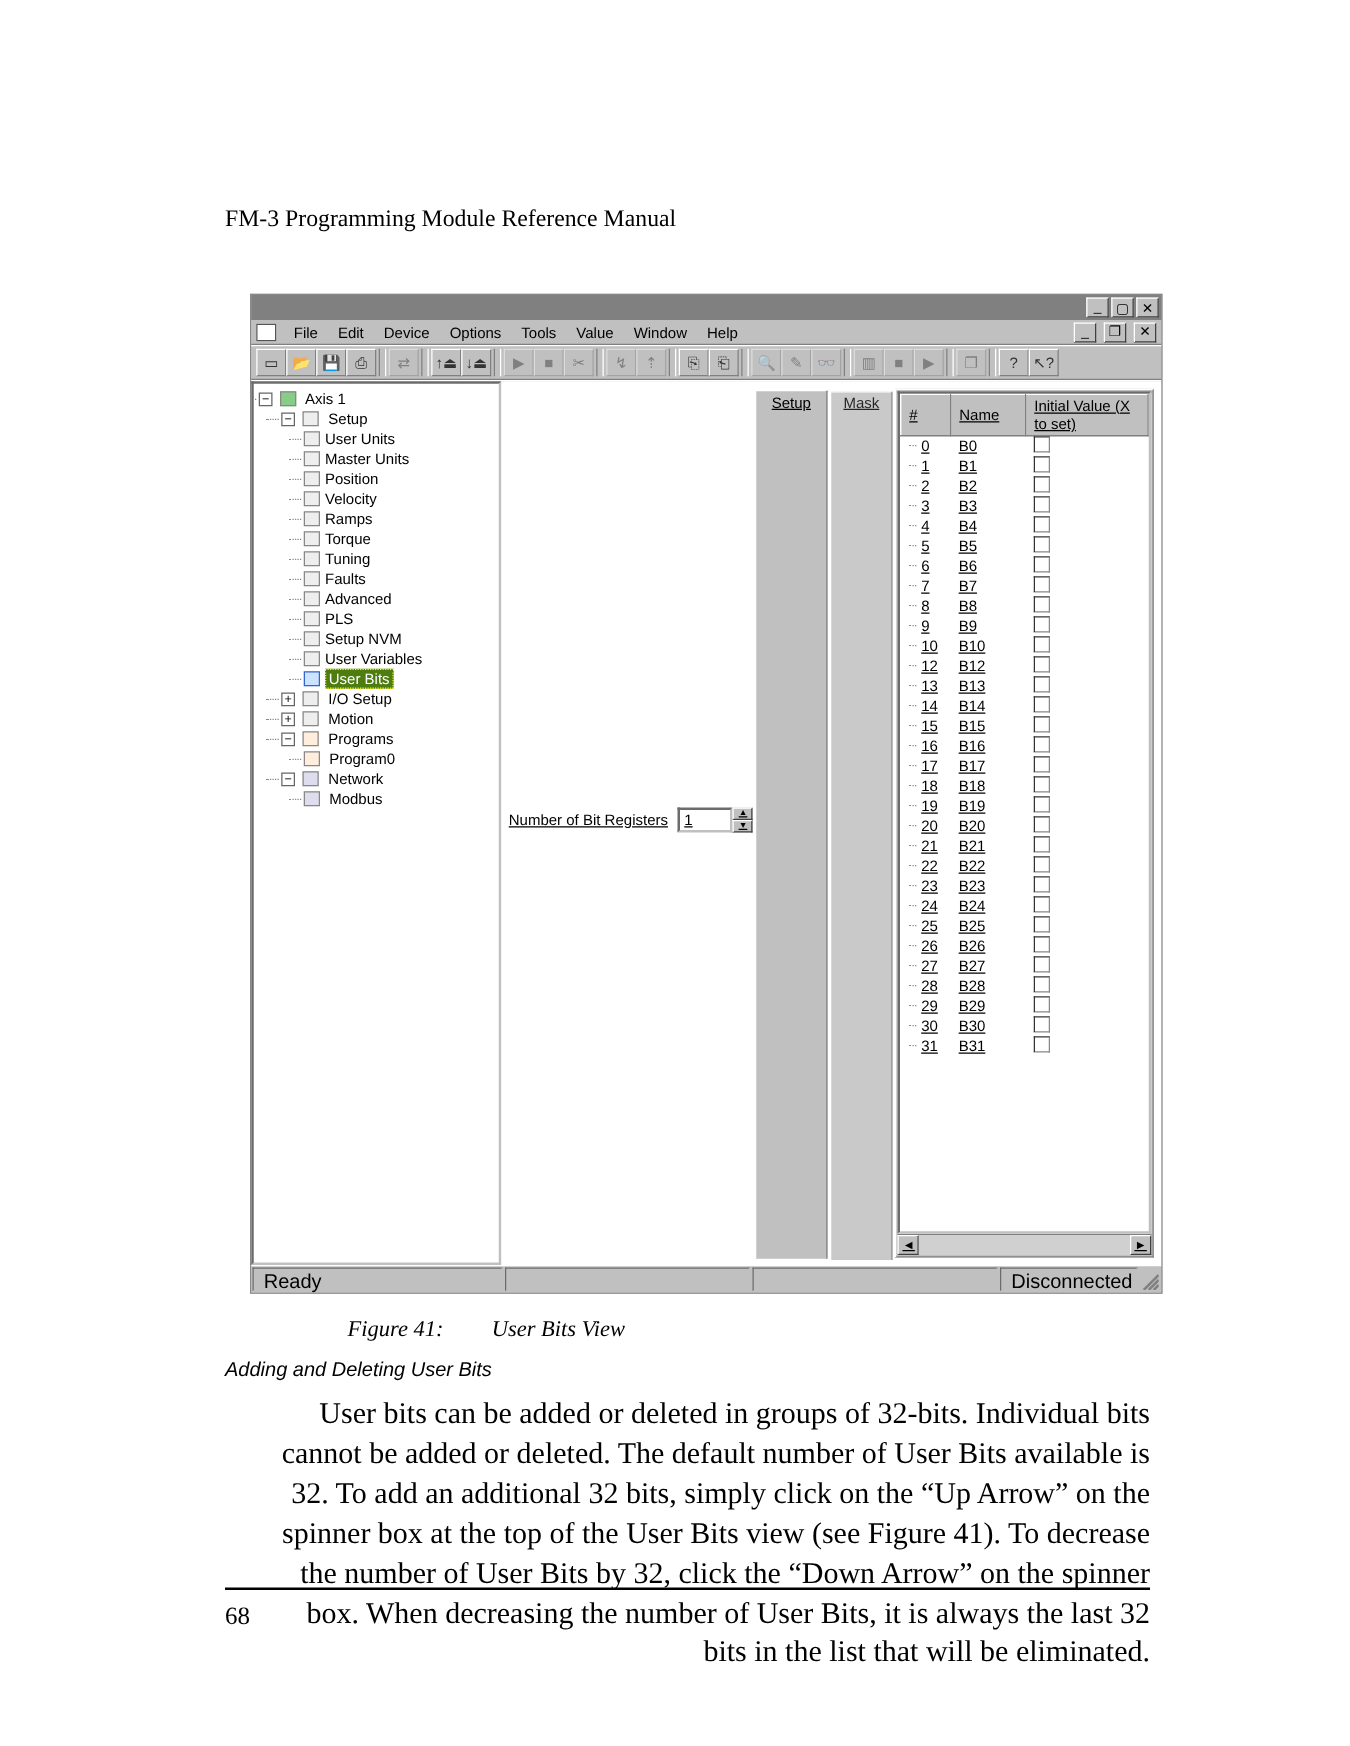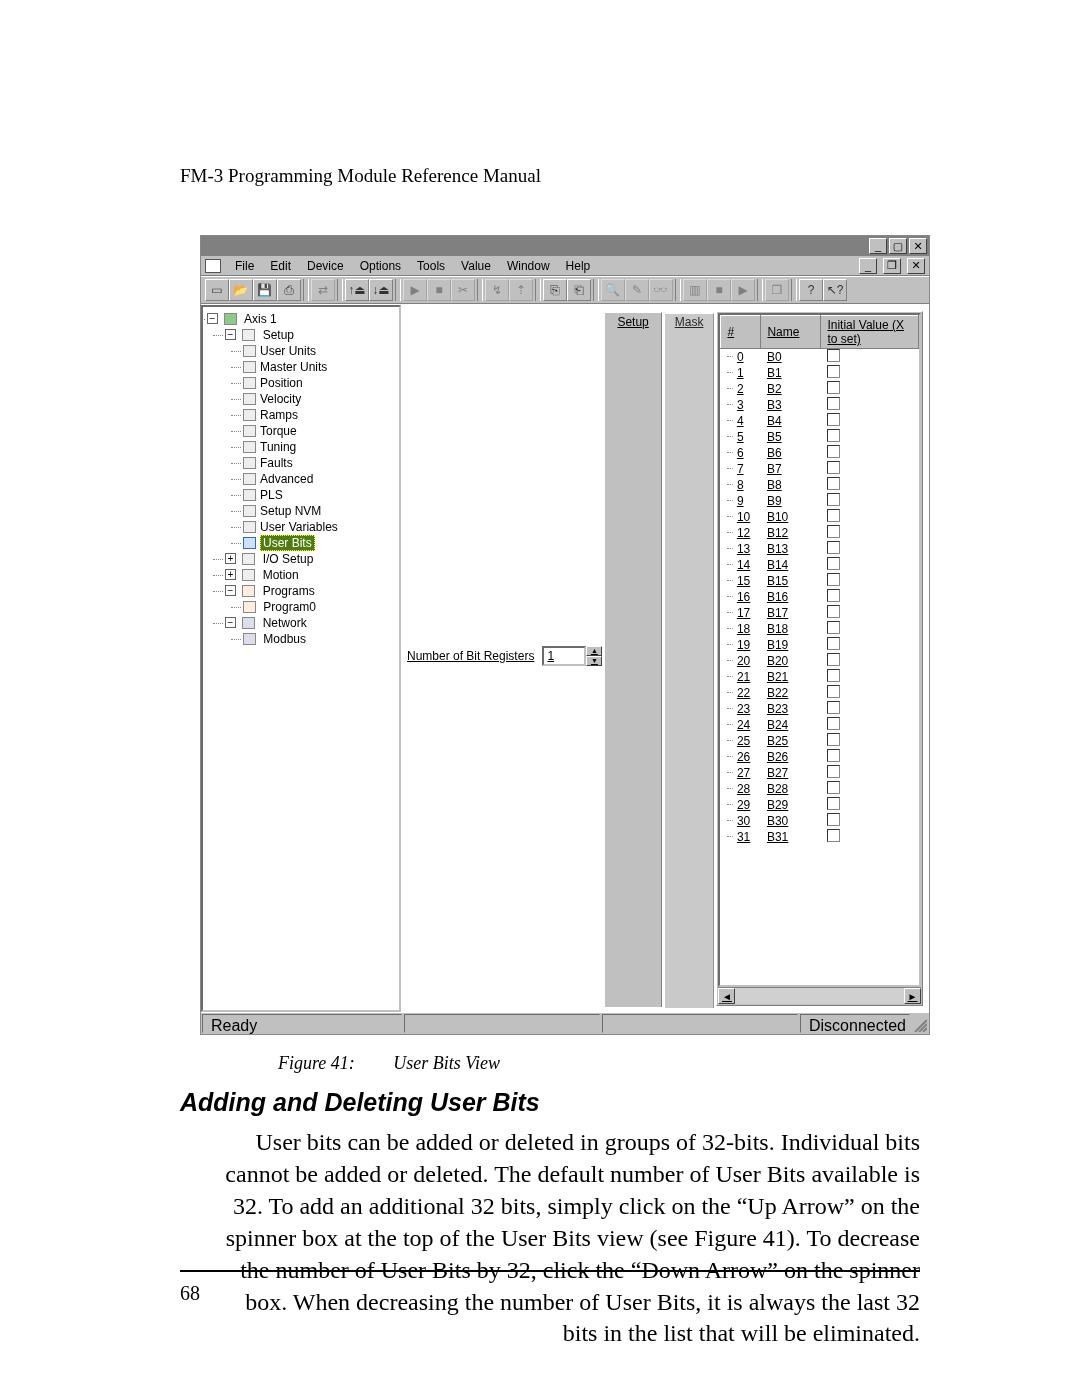--- a/index.html
+++ b/index.html
@@ -244,23 +244,23 @@
 
   
   .fig-caption {
     font-style: italic;
     font-size: 18px;
     margin: 18px 0 14px 98px;
   }
   .fig-caption .fignum { margin-right: 34px; }
   h3.section {
     font-family: Arial, Helvetica, sans-serif;
-    font-weight: bold;
+    font-weight: normal;
     font-style: italic;
-    font-size: 25px;
+    font-size: 16px;
     margin: 4px 0 10px 0;
   }
   p.body {
     margin: 0 0 0 40px;
     font-size: 24px;
     line-height: 1.33;
     text-align: right;
   }
   .footerline {
     position: absolute;

